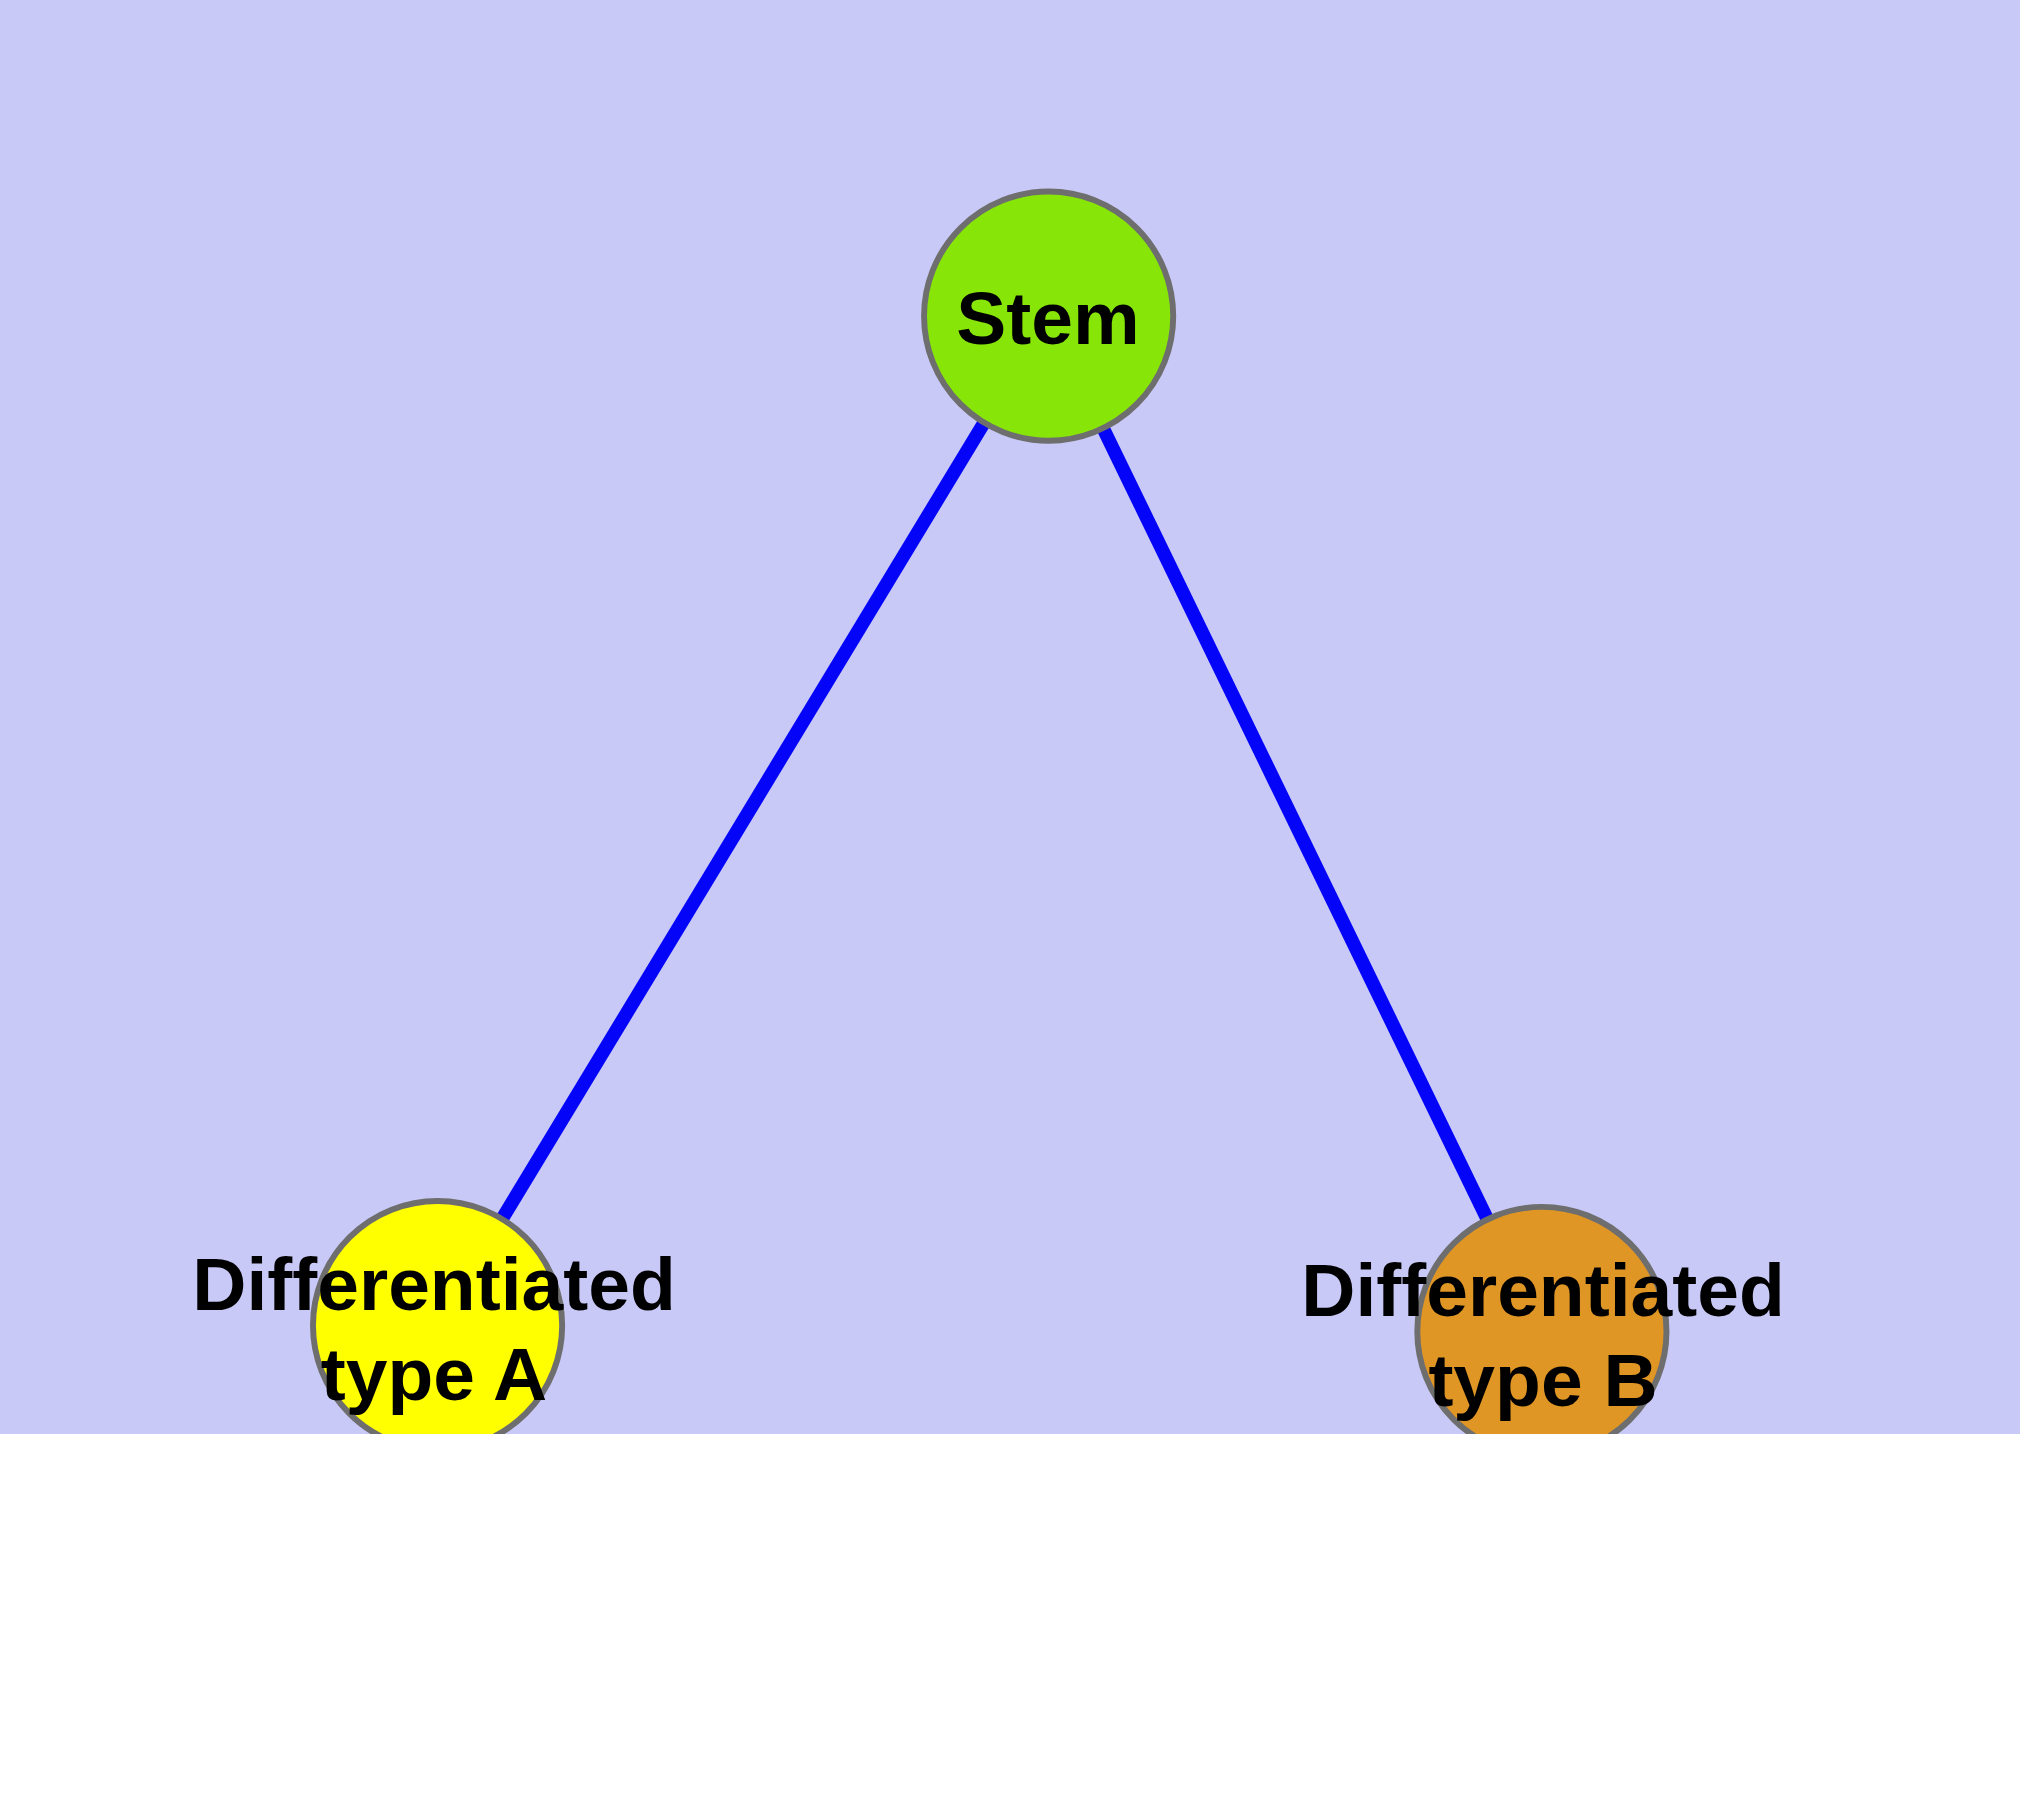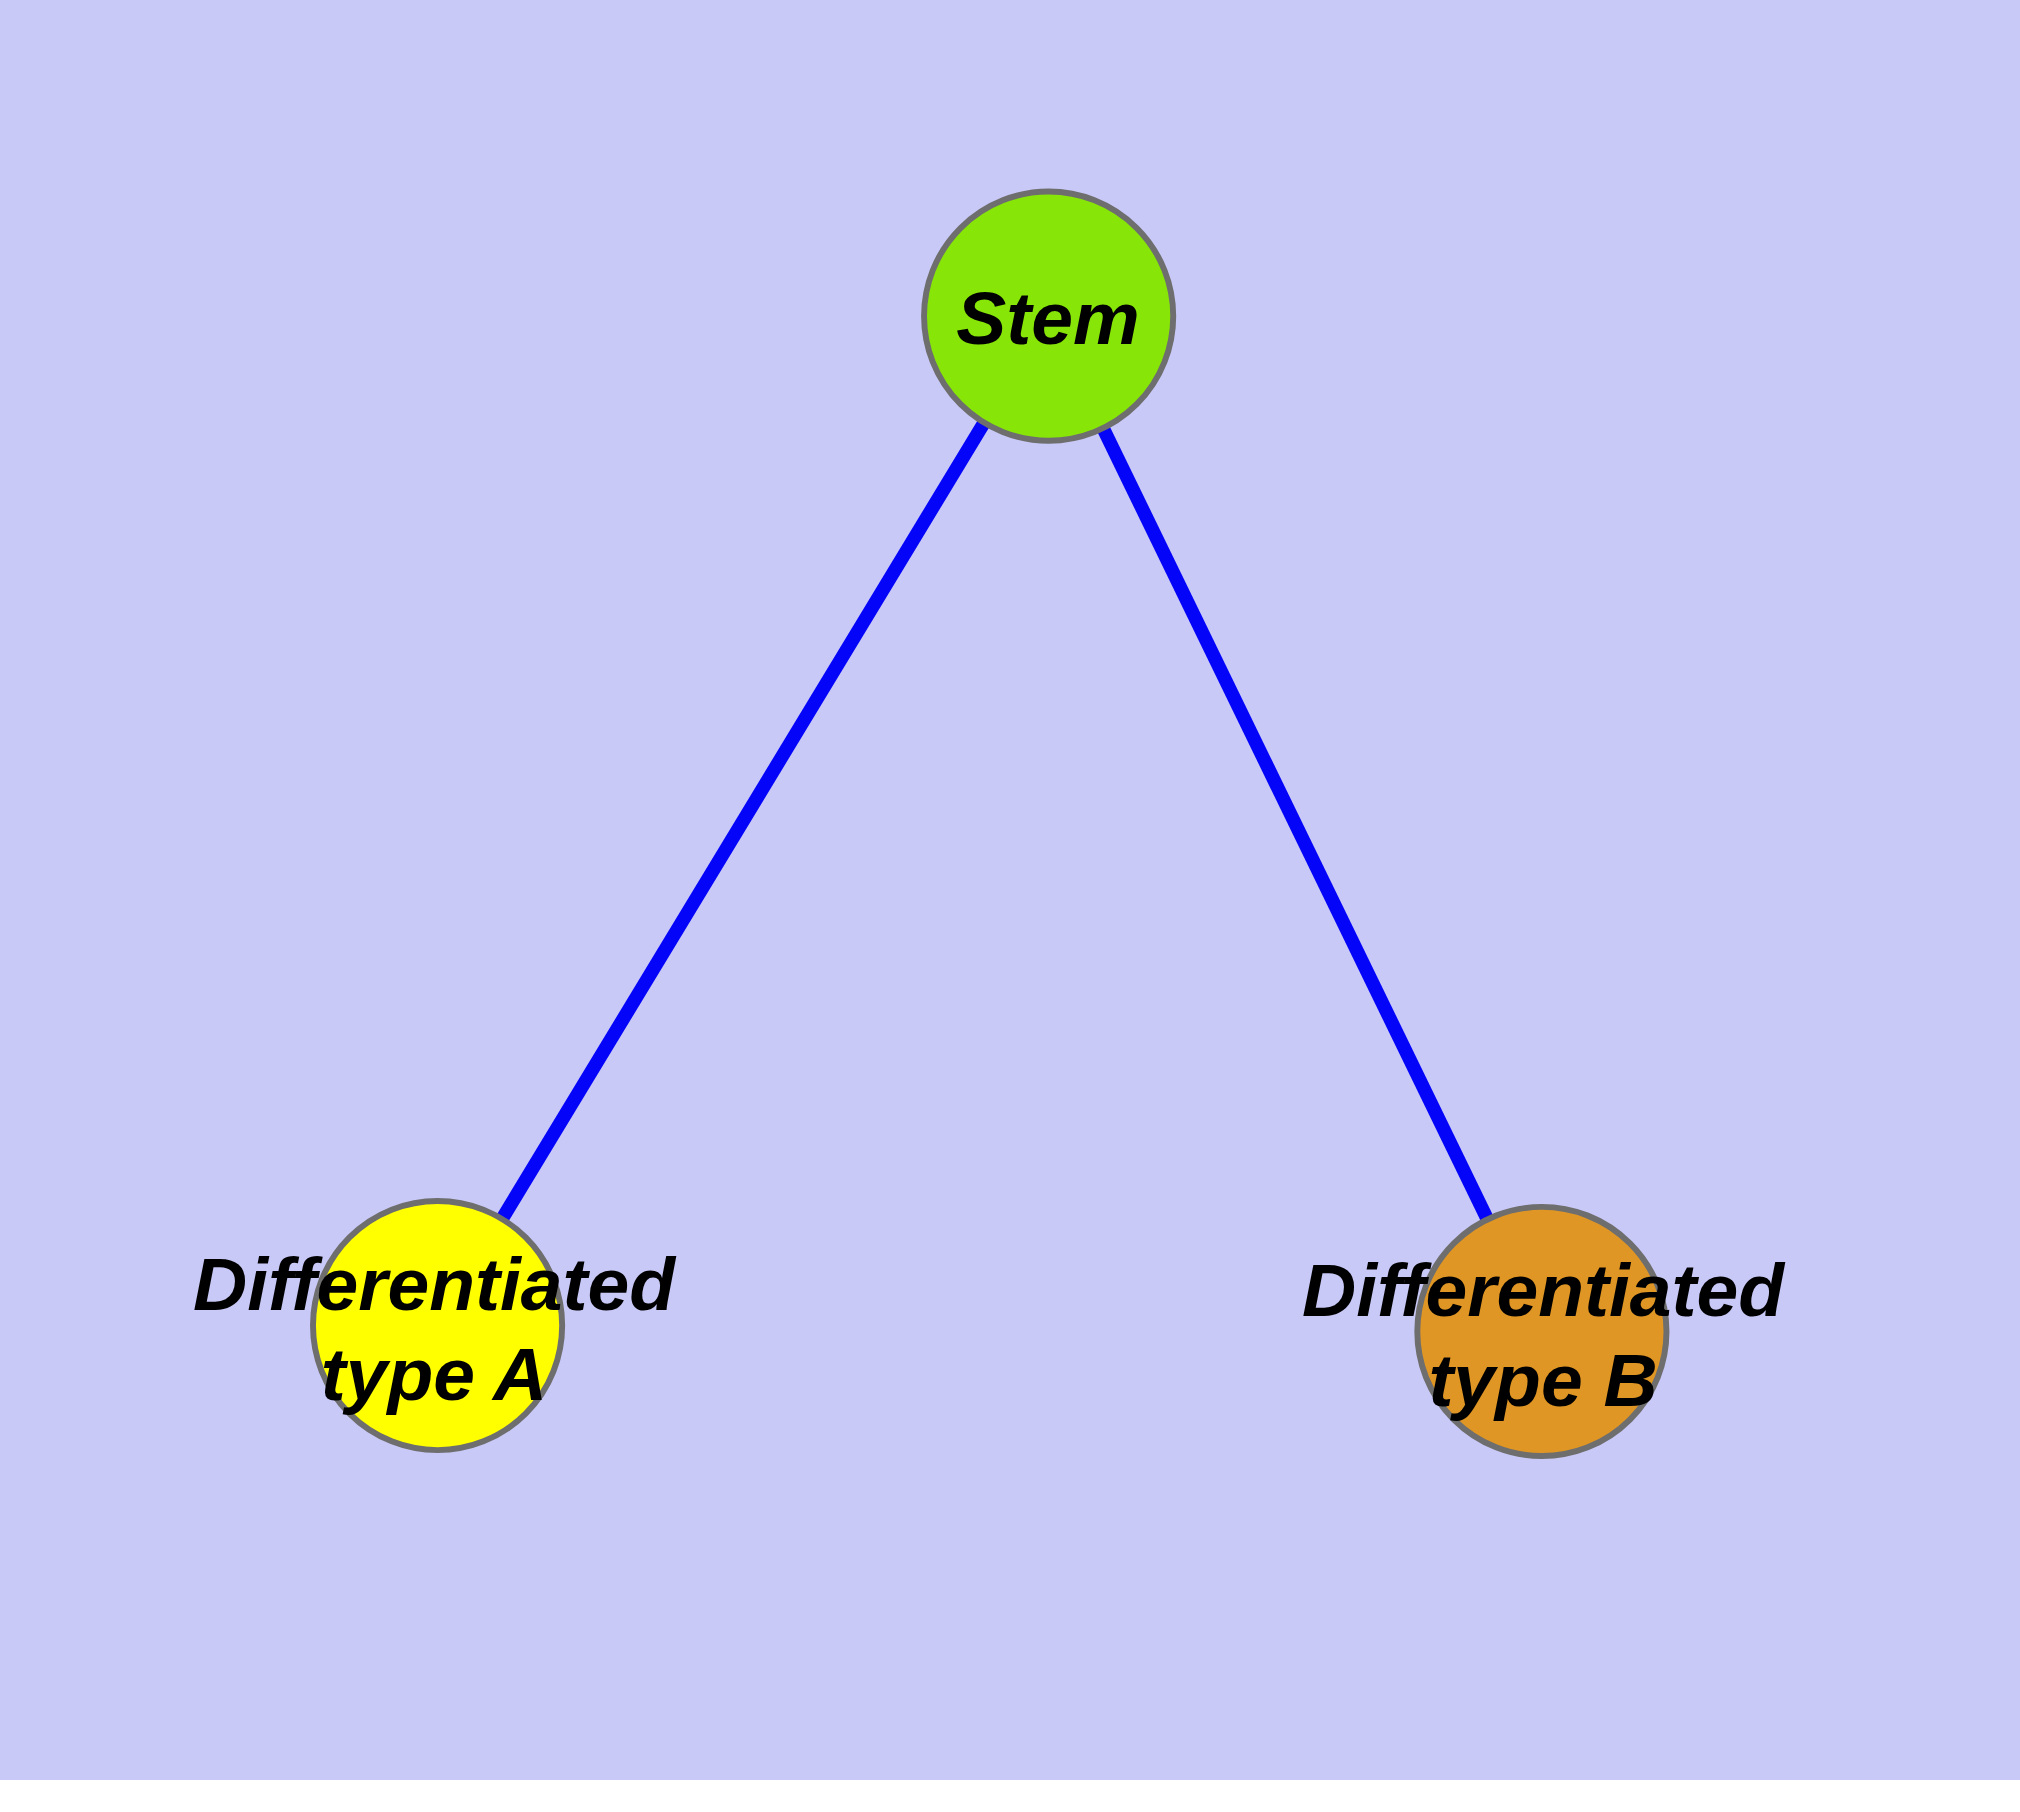--- a/index.html
+++ b/index.html
@@ -1,22 +1,21 @@
 <!DOCTYPE html>
 <html style="font-size:13.6px"><head>
 <meta charset="utf-8">
 <style>
   html, body { margin: 0; padding: 0; }
   .canvas {
     position: relative;
     width: 2021px;
-    height: 1780px;
+    height: 1434px;
     overflow: hidden;
     font-family: "Liberation Sans", sans-serif;
-    font-style: italic;
   }
   .graph-svg {
     position: absolute;
     left: 0;
     top: 0;
     display: block;
   }
   .node-label {
     position: absolute;
     transform: translate(-50%, -50%);

